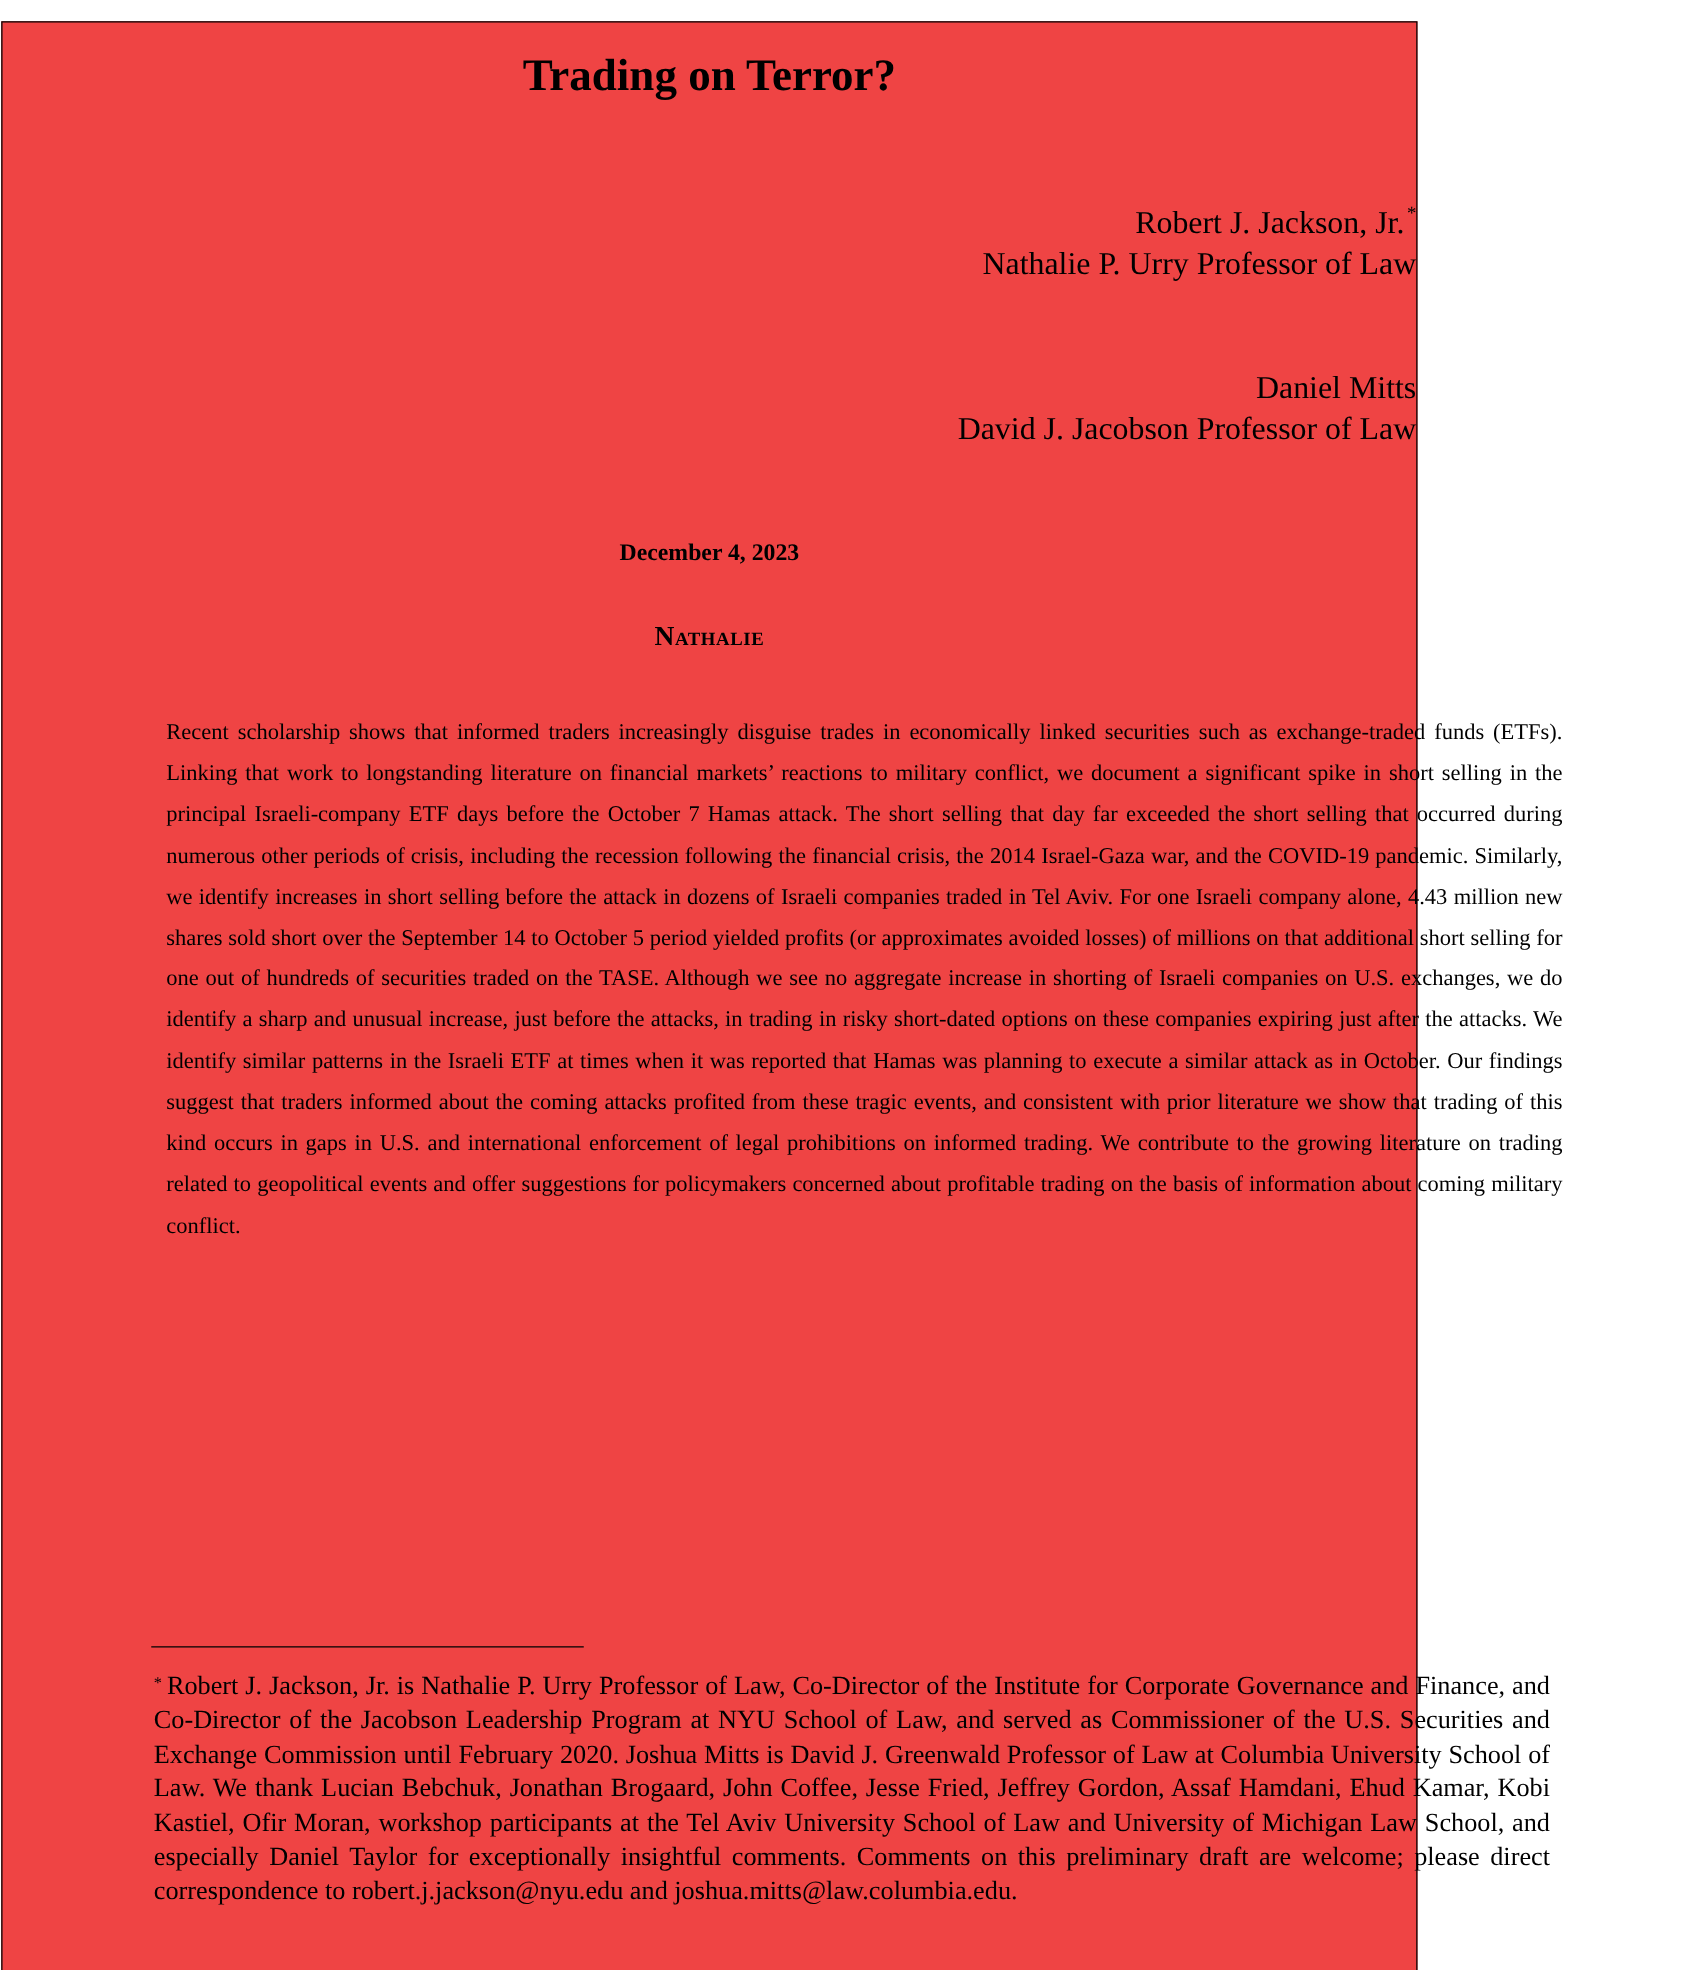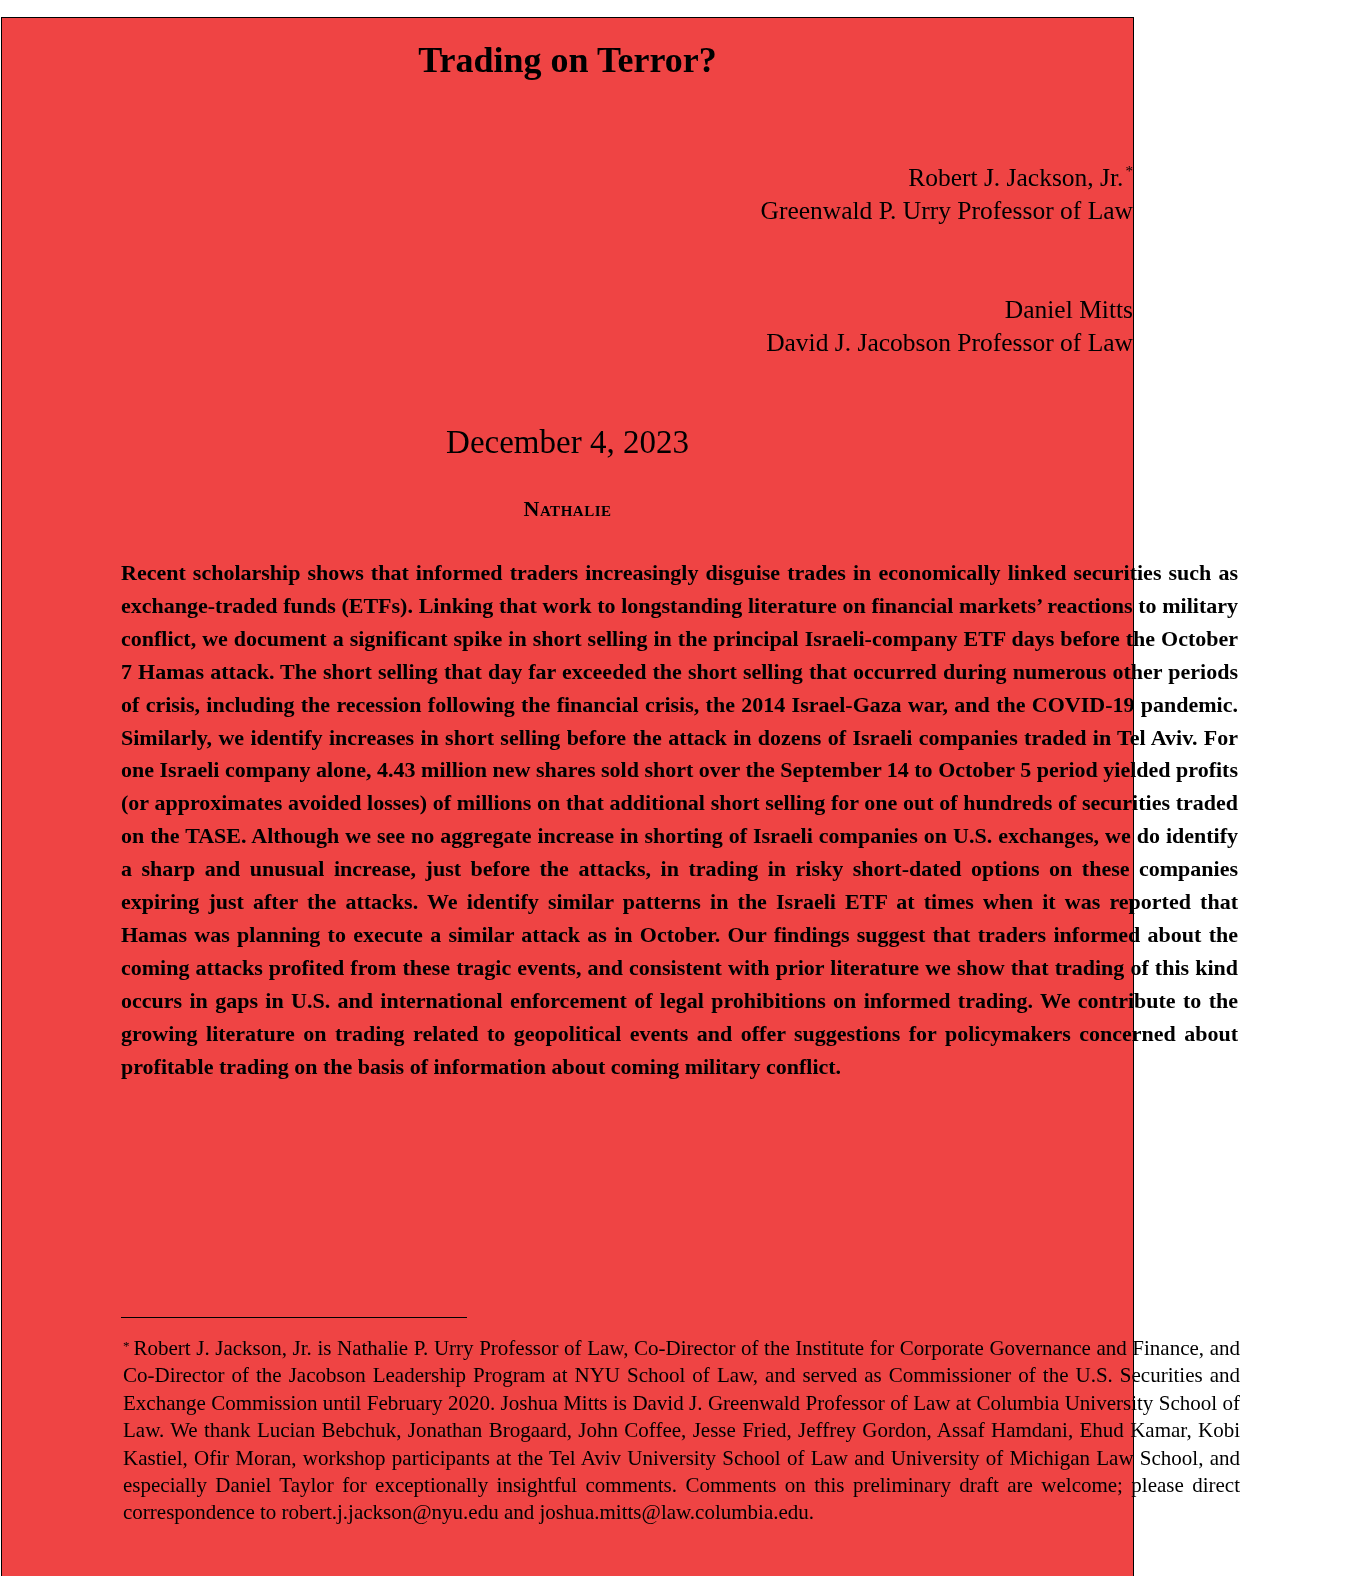--- a/index.html
+++ b/index.html
@@ -53,46 +53,45 @@
     position: relative;
     top: -6px;
     margin-left: 2px;
   }
   .date {
     position: absolute;
     top: 408px;
     left: 0;
     width: 100%;
     text-align: center;
-    font-weight: normal;
-    font-size: 33px;
+    font-weight: bold;
+    font-size: 19px;
     line-height: 33px;
   }
   .abstract-heading {
     position: absolute;
     top: 476px;
     left: 0;
     width: 100%;
     text-align: center;
     font-weight: bold;
     font-size: 22px;
     line-height: 30px;
     font-variant: small-caps;
     letter-spacing: 0.5px;
   }
   .abstract-body {
     position: absolute;
     top: 539px;
     left: 119px;
     width: 1117px;
-    font-size: 22px;
+    font-size: 18px;
     line-height: 32.9px;
     text-align: justify;
-    margin: 0;
-    font-weight: bold;
+    margin: 12px;
   }
   .footnote-rule {
     position: absolute;
     top: 1299px;
     left: 119px;
     width: 346px;
     height: 0;
     border-top: 1.5px solid #000000;
   }
   .footnote {
@@ -115,21 +114,21 @@
 </style>
 </head>
 <body>
 
 <div class="page">
 
   <h1 class="title">Trading on Terror?</h1>
 
   <div class="author-block a1">
     <span class="author-line"><span>Robert J. Jackson, Jr.</span><sup class="footmark">*</sup></span>
-    <span class="author-line">Greenwald P. Urry Professor of Law</span>
+    <span class="author-line">Nathalie P. Urry Professor of Law</span>
   </div>
 
   <div class="author-block a2">
     <span class="author-line">Daniel Mitts</span>
     <span class="author-line">David J. Jacobson Professor of Law</span>
   </div>
 
   <div class="date">December 4, 2023</div>
 
   <div class="abstract-heading">Nathalie</div>

